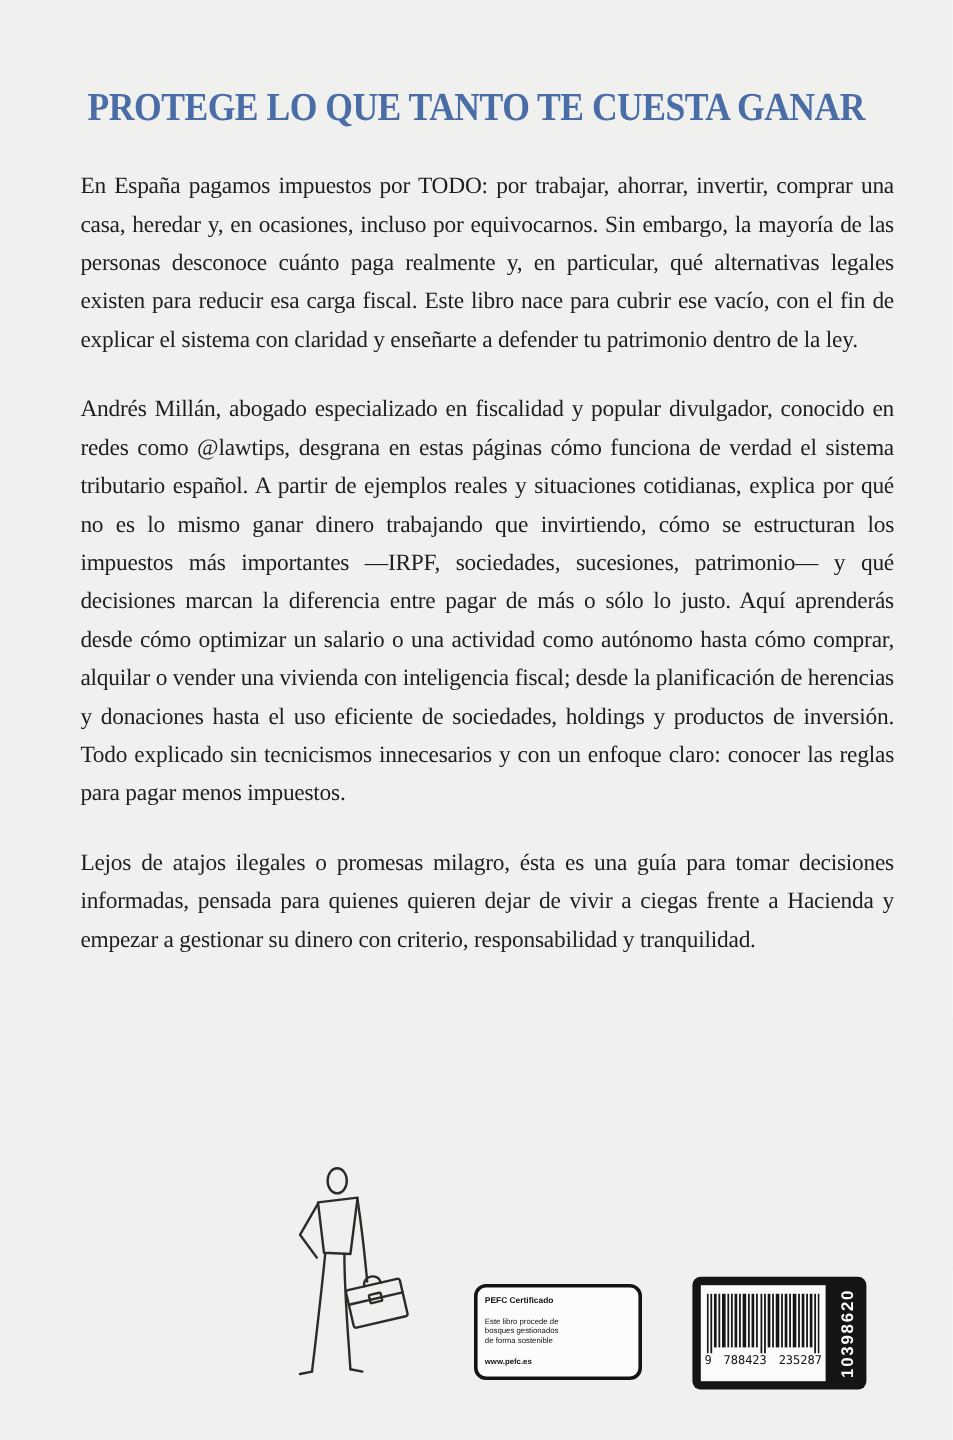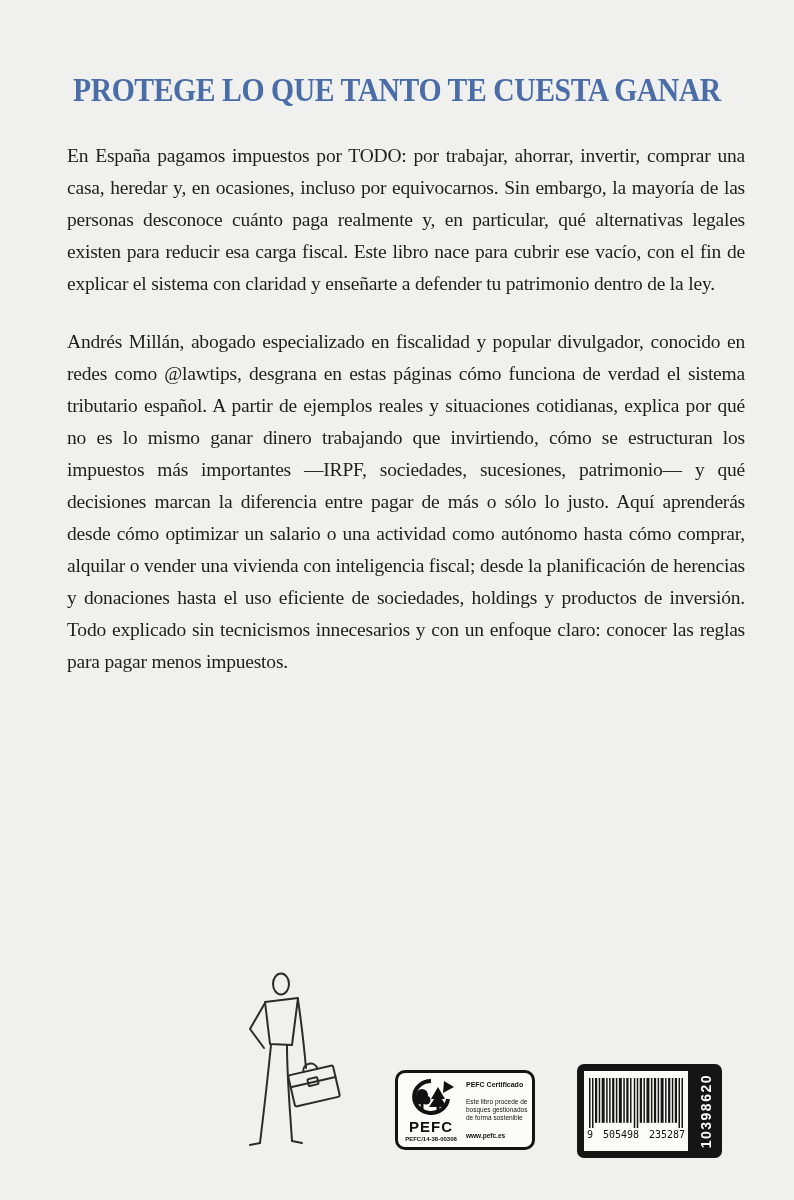--- a/index.html
+++ b/index.html
@@ -83,20 +83,21 @@
 </head>
 <body>
 
 <div class="page">
 
   <h1 class="title"><span class="title-inner">PROTEGE LO QUE TANTO TE CUESTA GANAR</span></h1>
 
   <div class="body-text">
     <p>En España pagamos impuestos por TODO: por trabajar, ahorrar, invertir, comprar una casa, heredar y, en ocasiones, incluso por equivocarnos. Sin embargo, la mayoría de las personas desconoce cuánto paga realmente y, en particular, qué alternativas legales existen para reducir esa carga fiscal. Este libro nace para cubrir ese vacío, con el fin de explicar el sistema con claridad y enseñarte a defender tu patrimonio dentro de la ley.</p>
     <p>Andrés Millán, abogado especializado en fiscalidad y popular divulgador, conocido en redes como @lawtips, desgrana en estas páginas cómo funciona de verdad el sistema tributario español. A partir de ejemplos reales y situaciones cotidianas, explica por qué no es lo mismo ganar dinero trabajando que invirtiendo, cómo se estructuran los impuestos más importantes —IRPF, sociedades, sucesiones, patrimonio— y qué decisiones marcan la diferencia entre pagar de más o sólo lo justo. Aquí aprenderás desde cómo optimizar un salario o una actividad como autónomo hasta cómo comprar, alquilar o vender una vivienda con inteligencia fiscal; desde la planificación de herencias y donaciones hasta el uso eficiente de sociedades, holdings y productos de inversión. Todo explicado sin tecnicismos innecesarios y con un enfoque claro: conocer las reglas para pagar menos impuestos.</p>
+    <p>Lejos de atajos ilegales o promesas milagro, ésta es una guía para tomar decisiones informadas, pensada para quienes quieren dejar de vivir a ciegas frente a Hacienda y empezar a gestionar su dinero con criterio, responsabilidad y tranquilidad.</p>
   </div>
 
 
   <div class="figure-illustration">
     <svg width="110" height="200" viewBox="0 0 110 200">
       <ellipse class="stroke" cx="34" cy="24" rx="8" ry="10.5"></ellipse>
       <path class="stroke" d="M18,42 L51,38 L45,85 L23,84 Z"></path>
       <path class="stroke" d="M18,43 L3,69 L17,88"></path>
       <path class="stroke" d="M51,40 C54,60 57,86 59,108"></path>
       <path class="stroke" d="M24,85 C21,115 17,150 13,183"></path>
@@ -106,35 +107,20 @@
       <g transform="rotate(-13 67 126)">
         <rect class="stroke" x="44" y="110" width="46" height="32" rx="2"></rect>
         <path class="stroke" d="M60,110 C60,101 74,101 74,110"></path>
         <path class="stroke" d="M44,122 L90,122"></path>
         <rect class="stroke" x="62" y="118" width="10" height="7" rx="1"></rect>
       </g>
     </svg>
   </div>
 
   <div class="pefc">
-    <div class="pefc-left">
-      <svg width="46" height="40" viewBox="0 0 46 40">
-        <path d="M23,2 A17,16 0 1 0 40,20" fill="none" stroke="#111" stroke-width="4"></path>
-        <polygon points="36,2 46,8 35,14" fill="#111"></polygon>
-        <circle cx="14" cy="16" r="6" fill="#111"></circle>
-        <circle cx="10" cy="21" r="4.5" fill="#111"></circle>
-        <circle cx="18" cy="21" r="4.5" fill="#111"></circle>
-        <rect x="12.5" y="23" width="3" height="10" fill="#111"></rect>
-        <polygon points="30,8 37,20 23,20" fill="#111"></polygon>
-        <polygon points="30,14 39,28 21,28" fill="#111"></polygon>
-        <rect x="28.5" y="28" width="3" height="6" fill="#111"></rect>
-      </svg>
-      <div class="pefc-acronym">PEFC</div>
-      <div class="pefc-code">PEFC/14-38-00308</div>
-    </div>
     <div class="pefc-right">
       <div class="pefc-cert">PEFC Certificado</div>
       <div class="pefc-claim">Este libro procede de bosques gestionados de forma sostenible</div>
       <div class="pefc-web">www.pefc.es</div>
     </div>
   </div>
 
   <div class="barcode">
     <div class="bc-white">
       <svg class="bc-bars" width="94" height="50" viewBox="0 0 126 58" preserveAspectRatio="none">
@@ -164,21 +150,21 @@
             <rect x="102" y="0" width="2" height="52"></rect>
           <rect x="106" y="0" width="3" height="52"></rect>
             <rect x="111" y="0" width="2" height="52"></rect>
           <rect x="115" y="0" width="3" height="52"></rect>
           <rect x="120" y="0" width="2" height="58"></rect>
             <rect x="124" y="0" width="2" height="58"></rect>
         </g>
       </svg>
       <div class="bc-digits">
         <span>9</span>
-        <span>505498</span>
+        <span>788423</span>
         <span>235287</span>
       </div>
     </div>
     <div class="bc-side">
       <span class="bc-side-text">10398620</span>
     </div>
   </div>
 
 </div>
 

